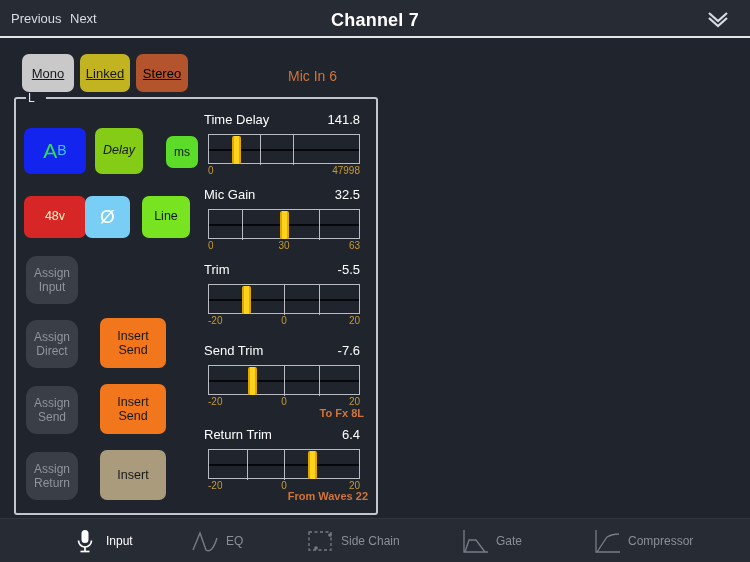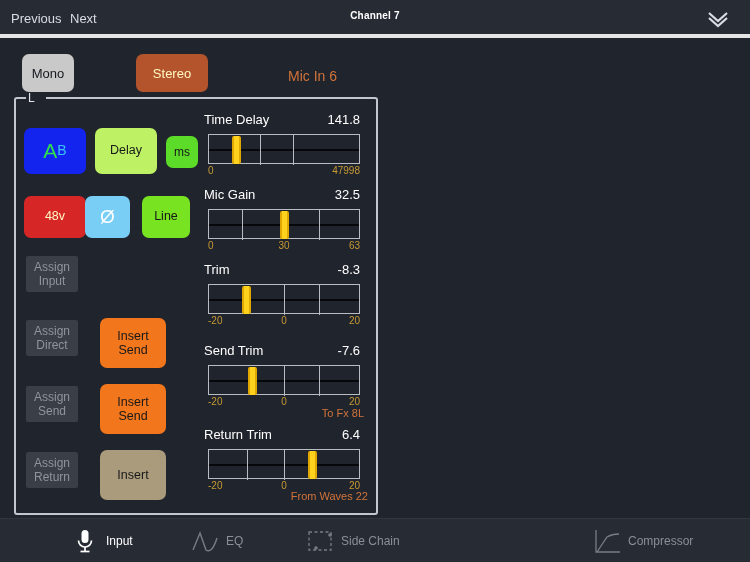--- a/index.html
+++ b/index.html
@@ -8,38 +8,38 @@
     background: #20242c;
     font-family: "Liberation Sans", sans-serif;
     overflow: hidden;
   }
   #app { position: relative; width: 750px; height: 562px; background: #20242c; }
 
   
   .topbar {
     position: absolute; left: 0; top: 0; width: 750px; height: 38px;
     background: #272b34;
-    border-bottom: 4px solid #e5e5e5;
+    border-bottom: 2px solid #e5e5e5;
   }
   .nav-prev { position: absolute; left: 11px; top: 11px; font-size: 13px; color: #d9dce2; }
   .nav-next { position: absolute; left: 70px; top: 11px; font-size: 13px; color: #d9dce2; }
   .title { position: absolute; left: 0; top: 10px; width: 750px; text-align: center;
-           font-size: 10px; font-weight: bold; color: #ffffff; letter-spacing: .2px; }
+           font-size: 18px; font-weight: bold; color: #ffffff; letter-spacing: .2px; }
   .chev { position: absolute; right: 14px; top: 6px; width: 36px; height: 26px; }
 
   
   .modebar { position: absolute; left: 0; top: 44px; width: 750px; height: 50px; }
   .mbtn {
     position: absolute; top: 10px; height: 38px; border-radius: 7px;
     display: flex; align-items: center; justify-content: center;
-    font-size: 13px; color: #15181d;
+    font-size: 13px; color: #15181d; text-decoration: underline;
   }
   .mbtn.mono   { left: 22px;  width: 52px; background: #c9c9c9; }
   .mbtn.linked { left: 80px;  width: 50px; background: #c2b320; }
-  .mbtn.stereo { left: 136px; width: 72px; background: #b4542c; color: #fef9c3; }
+  .mbtn.stereo { left: 136px; width: 52px; background: #b4542c; color: #000000; }
   .micin { position: absolute; left: 288px; top: 68px; font-size: 14px; color: #d2743a; }
 
   
   .panel {
     position: absolute; left: 14px; top: 97px; width: 364px; height: 418px;
     border: 2px solid #c3c6cc; border-radius: 3px;
     background: transparent;
   }
   .panel-gapmask {
     position: absolute; left: 26px; top: 92px; width: 20px; height: 12px;
@@ -51,31 +51,31 @@
 
   
   .lbtn {
     position: absolute; border-radius: 7px;
     display: flex; align-items: center; justify-content: center;
     text-align: center; line-height: 1.08; font-size: 12.5px;
   }
   .ab    { left: 24px;  top: 128px; width: 62px; height: 46px; background: #1424ef; }
   .ab .a { color: #2ce04a; font-size: 21px; }
   .ab .b { color: #39c4f0; font-size: 14px; vertical-align: -2px; }
-  .delay { left: 95px;  top: 128px; width: 62px; height: 46px; background: #bef264; color: #17181a; }
+  .delay { left: 95px;  top: 128px; width: 48px; height: 46px; background: #84cc16; color: #17181a; font-style: italic; }
   .ms    { left: 166px; top: 136px; width: 32px; height: 32px; background: #5cdb28; color: #17181a; font-size: 12px; }
 
   .p48   { left: 24px;  top: 196px; width: 62px; height: 42px; background: #d62626; color: #fef9c3; }
   .phase { left: 85px;  top: 196px; width: 45px; height: 42px; background: #79cef5; color: #fff; font-size: 19px; }
   .line  { left: 142px; top: 196px; width: 48px; height: 42px; background: #77e321; color: #17181a; }
 
   .asgn {
-    position: absolute; border-radius: 2px; background: #3a3e46; color: #8f949d;
+    position: absolute; border-radius: 11px; background: #3a3e46; color: #8f949d;
     display: flex; align-items: center; justify-content: center; text-align: center;
-    font-size: 12px; line-height: 1.18; width: 52px; height: 36px; left: 26px;
+    font-size: 12px; line-height: 1.18; width: 52px; height: 48px; left: 26px;
   }
   .asgn.i { top: 256px; } .asgn.d { top: 320px; } .asgn.s { top: 386px; } .asgn.r { top: 452px; }
 
   .act {
     position: absolute; border-radius: 7px; left: 100px; width: 66px; height: 50px;
     display: flex; align-items: center; justify-content: center; text-align: center;
     font-size: 12.5px; line-height: 1.15;
   }
   .act.fx  { top: 255px; background: #6447f0; color: #ffffff; }
   .act.is1 { top: 318px; background: #f2761b; color: #17181a; }
@@ -99,21 +99,21 @@
   .thumb {
     position: absolute; top: 1px; width: 9px; height: 28px; border-radius: 2px;
     background: #ffd21e;
     border-left: 2px solid #e0a800; border-right: 2px solid #e0a800;
   }
   .scale { position: absolute; left: 8px; top: 53px; width: 152px; height: 14px; }
   .scale span { position: absolute; top: 0; font-size: 10px; color: #c79a33; white-space: nowrap; }
   .scale .s0 { left: 0; }
   .scale .sm { left: 50%; transform: translateX(-50%); }
   .scale .s1 { right: 0; }
-  .routelbl { position: absolute; right: 6px; top: 64px; font-size: 11px; color: #d2743a; white-space: nowrap; }
+  .routelbl { position: absolute; right: 6px; top: 64px; font-size: 11px; color: #d2743a; white-space: nowrap; font-weight: bold; }
   .routelbl.rt { right: 2px; top: 63px; }
 
   
   .tabbar {
     position: absolute; left: 0; bottom: 0; width: 750px; height: 44px;
     background: #272b34; border-top: 1px solid #32363f;
   }
   .tab { position: absolute; top: 0; height: 44px; display: flex; align-items: center; }
   .tab .tl { font-size: 12px; margin-left: 6px; }
   .tab.on  .tl { color: #ffffff; }
@@ -134,20 +134,21 @@
     <div class="chev">
       <svg viewBox="0 0 36 26" class="ic" style="width:36px;height:26px">
         <polyline points="9,7 18,15 27,7" fill="none" stroke="#d9dce2" stroke-width="2.2"></polyline>
         <polyline points="9,12 18,20 27,12" fill="none" stroke="#d9dce2" stroke-width="2.2"></polyline>
       </svg>
     </div>
   </div>
 
   <div class="modebar">
     <div class="mbtn mono">Mono</div>
+    <div class="mbtn linked">Linked</div>
     <div class="mbtn stereo">Stereo</div>
   </div>
   <div class="micin">Mic In 6</div>
 
   <div class="panel"></div>
   <div class="panel-gapmask"></div>
   <div class="panel-tag">L</div>
 
   <div class="lbtn ab">
     <span class="a">A</span>
@@ -202,21 +203,21 @@
       </div>
     <div class="scale">
       <span class="s0">0</span>
       <span class="sm">30</span>
       <span class="s1">63</span>
     </div>
   </div>
 
   <div class="srow" style="top:262px">
     <div class="lbl">Trim</div>
-    <div class="val">-8.3</div>
+    <div class="val">-5.5</div>
     <div class="track">
       <div class="mid"></div>
       <div class="thumb" style="left: calc(26% - 6px);"></div>
     <div class="tick" style="left: 50%;"></div>
         <div class="tick" style="left: 73%;"></div>
       </div>
     <div class="scale">
       <span class="s0">-20</span>
       <span class="sm">0</span>
       <span class="s1">20</span>
@@ -284,20 +285,29 @@
       <span>
         <svg class="ic" viewBox="0 0 30 30">
           <rect x="4" y="6" width="22" height="18" fill="none" stroke="#777d87" stroke-width="1.3" stroke-dasharray="3,2.5"></rect>
           <circle cx="25" cy="9" r="1.8" fill="#777d87"></circle>
           <circle cx="11" cy="22" r="1.8" fill="#777d87"></circle>
         </svg>
       </span>
       <span class="tl">Side Chain</span>
     </div>
 
+    <div class="tab t4 off">
+      <span>
+        <svg class="ic" viewBox="0 0 30 30">
+          <polyline points="4,4 4,26 28,26" fill="none" stroke="#777d87" stroke-width="1.3"></polyline>
+          <path d="M5 26 L9 14 L16 14 L25 26" fill="none" stroke="#777d87" stroke-width="1.3"></path>
+        </svg>
+      </span>
+      <span class="tl">Gate</span>
+    </div>
 
     <div class="tab t5 off">
       <span>
         <svg class="ic" viewBox="0 0 30 30">
           <polyline points="4,4 4,26 28,26" fill="none" stroke="#777d87" stroke-width="1.3"></polyline>
           <path d="M5 26 L15 11 Q20 8 27 8" fill="none" stroke="#777d87" stroke-width="1.3"></path>
         </svg>
       </span>
       <span class="tl">Compressor</span>
     </div>

